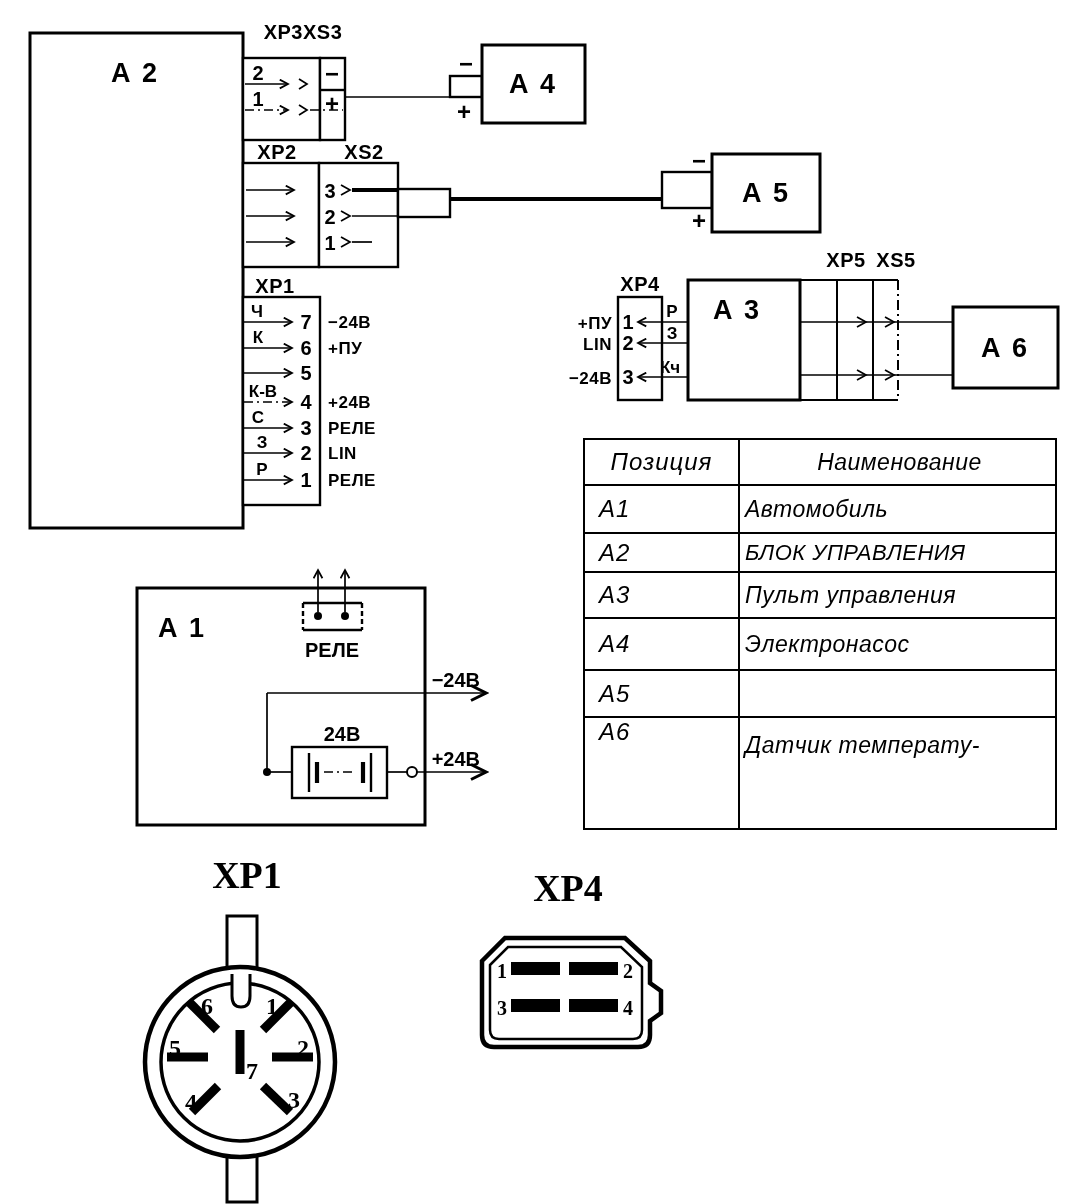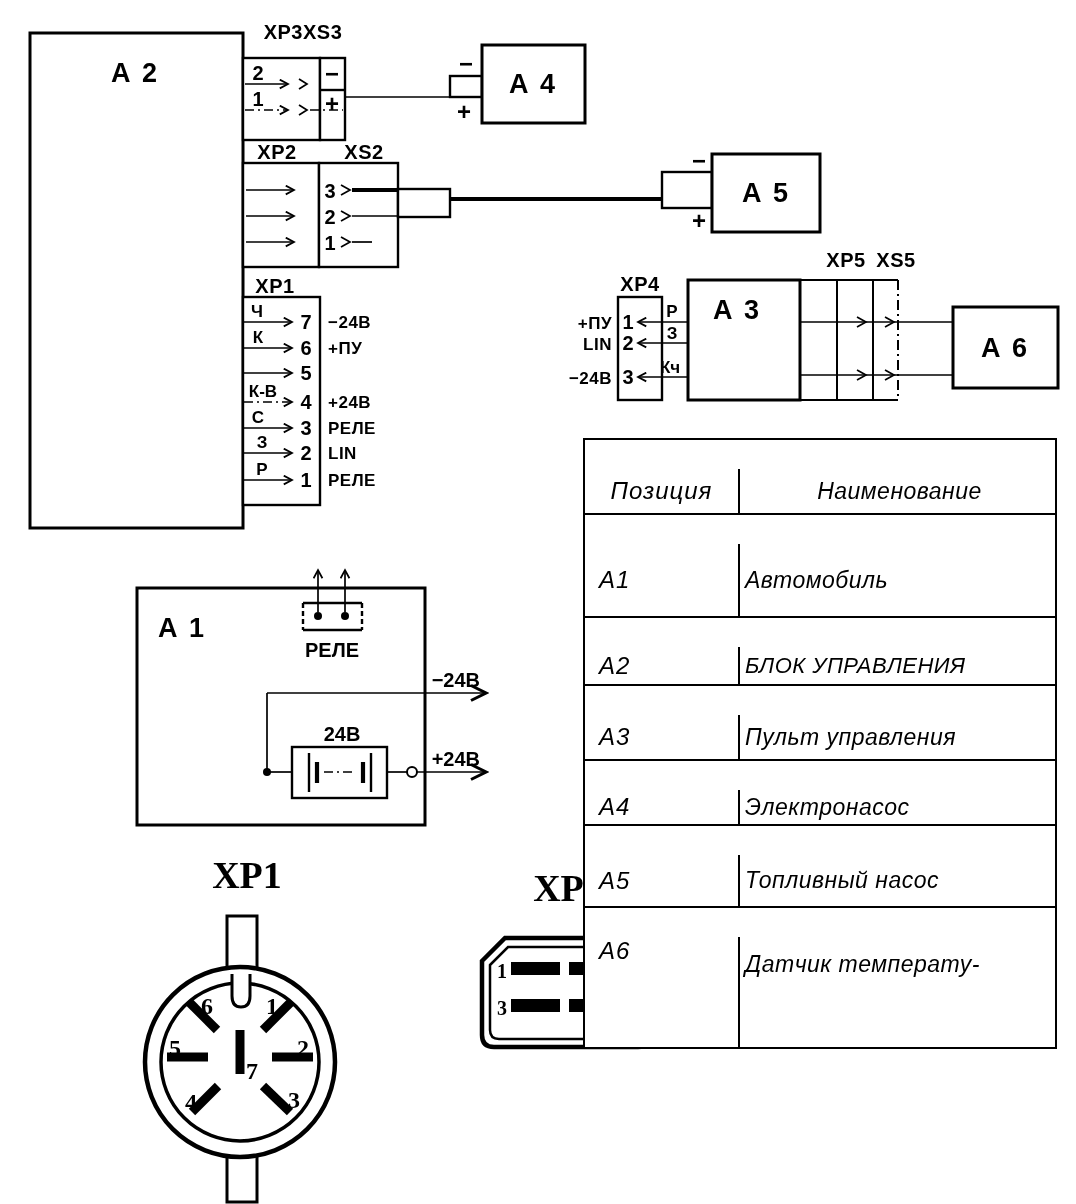--- a/index.html
+++ b/index.html
@@ -22,21 +22,21 @@
   .s25{stroke:#000;stroke-width:2.4;fill:none}
   .s2{stroke:#000;stroke-width:2;fill:none}
   .w15{stroke:#000;stroke-width:1.7;fill:none}
   .w4{stroke:#000;stroke-width:4.2;fill:none}
   .w9{stroke:#000;stroke-width:9;fill:none}
   .dash{stroke-dasharray:9 4 2 4}
   .fillw{fill:#fff}
   
   .tbl{position:absolute;left:583px;top:438px;width:474px;border:2.5px solid #000;box-sizing:border-box;
        background:#fff;font-family:"Liberation Sans",sans-serif;font-style:italic;color:#000;}
-  .trow{display:flex;border-bottom:2.5px solid #000;box-sizing:border-box;margin-top:29px;}
+  .trow{display:flex;border-bottom:2.5px solid #000;box-sizing:border-box;}
   .trow:last-child{border-bottom:none;}
   .c1{width:155px;border-right:2.5px solid #000;display:flex;align-items:center;padding-left:14px;
       box-sizing:border-box;font-size:24px;letter-spacing:1px;}
   .c2{flex:1;display:flex;flex-direction:column;justify-content:center;align-items:flex-start;
       padding-left:5px;font-size:23px;letter-spacing:.5px;line-height:1.5;}
   .hdr .c1{justify-content:center;padding-left:0;}
   .hdr .c2{align-items:center;padding-left:4px;}
 </style>
 </head>
 <body>
@@ -272,39 +272,38 @@
     <text x="502" y="1015" class="numsm">3</text>
     <text x="628" y="1015" class="numsm">4</text>
   </g>
 </svg>
 
 <div class="tbl">
   <div class="trow hdr" style="height:46px">
     <div class="c1">Позиция</div>
     <div class="c2">Наименование</div>
   </div>
-  <div class="trow" style="height:74px">
+  <div class="trow" style="height:48px">
     <div class="c1">А1</div>
     <div class="c2">Автомобиль</div>
   </div>
   <div class="trow" style="height:39px">
     <div class="c1">А2</div>
     <div class="c2" style="font-size:22px">БЛОК УПРАВЛЕНИЯ</div>
   </div>
   <div class="trow" style="height:46px">
     <div class="c1">А3</div>
     <div class="c2">Пульт управления</div>
   </div>
-  <div class="trow" style="height:36px">
+  <div class="trow" style="height:52px">
     <div class="c1">А4</div>
     <div class="c2">Электронасос</div>
   </div>
-  <div class="trow" style="height:53px">
+  <div class="trow" style="height:47px">
     <div class="c1">А5</div>
-    <div class="c2">Топливный насос</div>
   </div>
   <div class="trow" style="height:110px">
     <div class="c1" style="align-items:flex-start;padding-top:0">А6</div>
     <div class="c2" style="justify-content:flex-start;padding-top:10px">
       <div>Датчик температу-</div>
     </div>
   </div>
 </div>
 </div>
 

